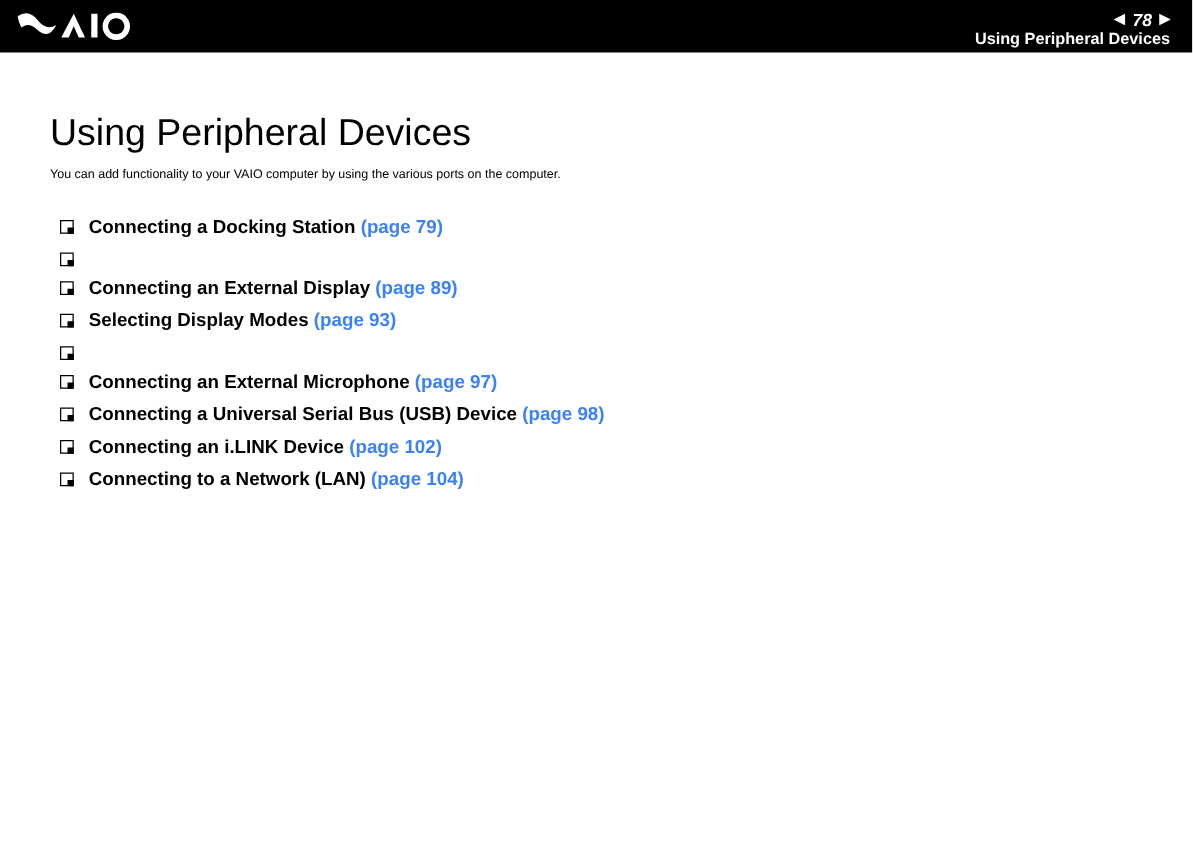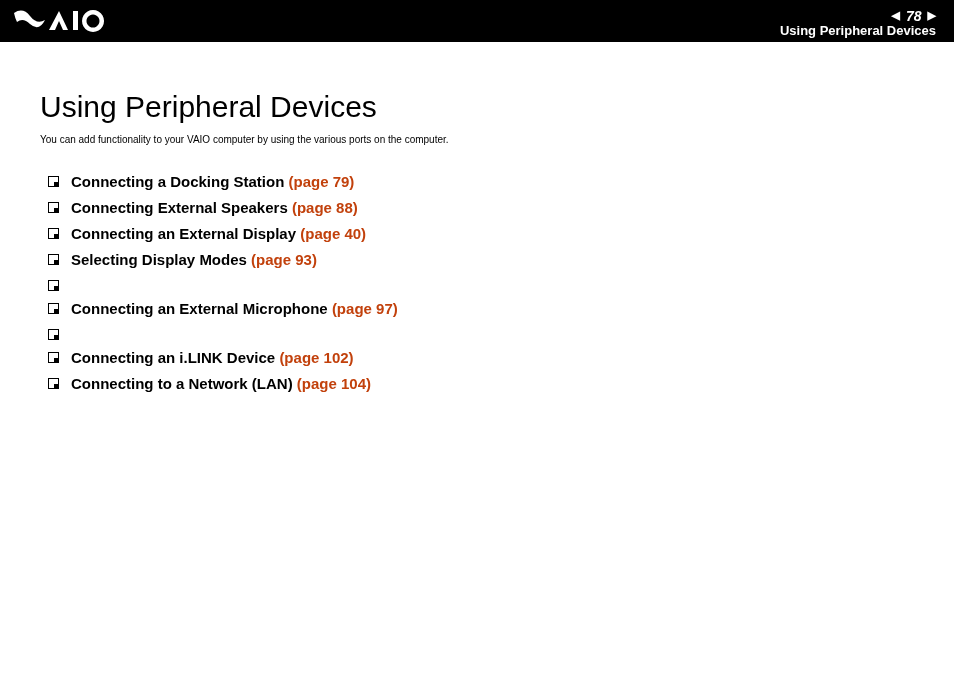--- a/index.html
+++ b/index.html
@@ -12,21 +12,21 @@
   .arrow{font-size:11px;font-style:normal;}
   .section{font-weight:bold;font-size:13px;line-height:1;}
   .content{padding:48px 40px 0 40px;}
   h1{font-weight:400;font-size:30px;margin:0 0 10px 0;letter-spacing:0px;}
   .intro{font-size:10px;margin:0 0 28px 0;}
   .toc{list-style:none;margin:0;padding:0 0 0 8px;}
   .toc li{display:flex;align-items:flex-start;margin:0 0 9px 0;font-size:15px;font-weight:bold;}
   .bullet{display:inline-block;width:11px;height:11px;border:1px solid #000;margin:3px 12px 0 0;flex:none;box-sizing:border-box;position:relative;}
   .bullet::after{content:"";position:absolute;right:-1px;bottom:-1px;width:5px;height:5px;background:#000;}
   .item-text{}
-  .page-ref{color:#c2410c;}
+  .page-ref{color:#3b82f6;}
 </style>
 </head>
 <body>
 
 <div class="page">
 
   <div class="topbar">
     <div class="logo">
       <svg viewBox="0 0 240 44" aria-hidden="true">
         <g fill="#fff">
@@ -51,39 +51,39 @@
     <h1>Using Peripheral Devices</h1>
     <p class="intro">You can add functionality to your VAIO computer by using the various ports on the computer.</p>
 
     <ul class="toc">
       <li>
           <span class="bullet"></span>
           <span class="item-text"><span>Connecting a Docking Station</span> <a class="page-ref">(page 79)</a></span>
         </li>
       <li>
           <span class="bullet"></span>
-          <span class="item-text"><span>Connecting External Speakers</span> <a class="page-ref">(page 88)</a></span>
         </li>
       <li>
           <span class="bullet"></span>
-          <span class="item-text"><span>Connecting an External Display</span> <a class="page-ref">(page 40)</a></span>
+          <span class="item-text"><span>Connecting an External Display</span> <a class="page-ref">(page 89)</a></span>
         </li>
       <li>
           <span class="bullet"></span>
           <span class="item-text"><span>Selecting Display Modes</span> <a class="page-ref">(page 93)</a></span>
         </li>
       <li>
           <span class="bullet"></span>
         </li>
       <li>
           <span class="bullet"></span>
           <span class="item-text"><span>Connecting an External Microphone</span> <a class="page-ref">(page 97)</a></span>
         </li>
       <li>
           <span class="bullet"></span>
+          <span class="item-text"><span>Connecting a Universal Serial Bus (USB) Device</span> <a class="page-ref">(page 98)</a></span>
         </li>
       <li>
           <span class="bullet"></span>
           <span class="item-text"><span>Connecting an i.LINK Device</span> <a class="page-ref">(page 102)</a></span>
         </li>
       <li>
           <span class="bullet"></span>
           <span class="item-text"><span>Connecting to a Network (LAN)</span> <a class="page-ref">(page 104)</a></span>
         </li>
     </ul>

